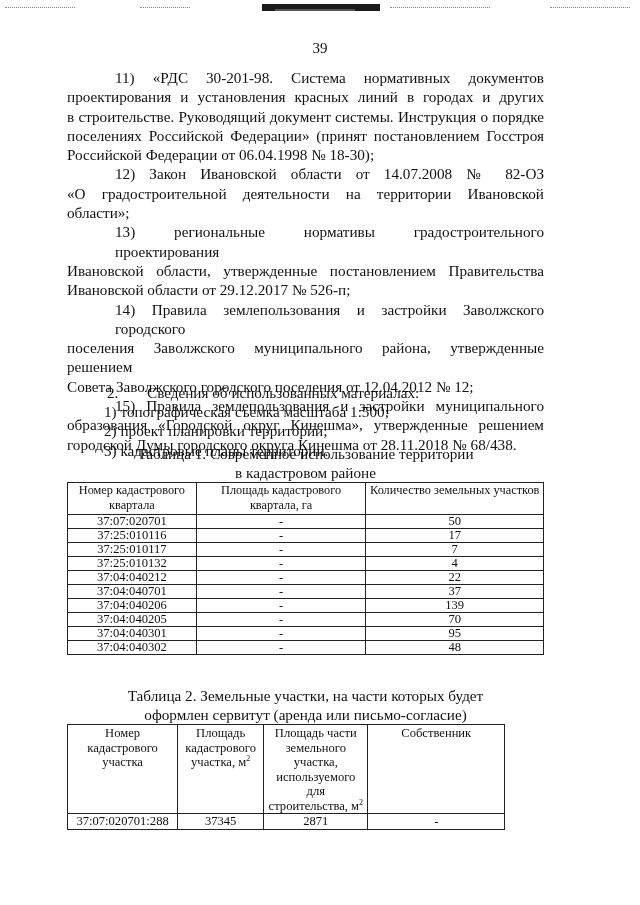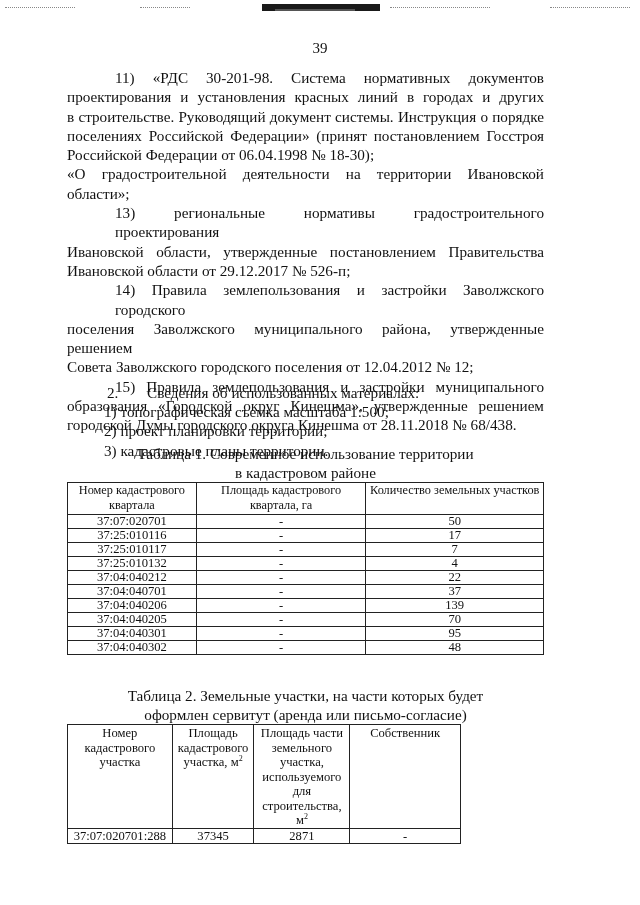--- a/index.html
+++ b/index.html
@@ -16,21 +16,21 @@
   .line { display: block; text-align: justify; text-align-last: justify; }
   .line.last { text-align-last: left; }
   .sec { position: absolute; left: 107px; font-size: 15.2px; line-height: 19.3px; margin-top: 22px; }
   .sec .num { display: inline-block; width: 40px; }
   .caption { position: absolute; left: 67px; width: 477px; text-align: center; font-size: 15.2px; line-height: 19px; }
   table { border-collapse: collapse; position: absolute; font-family: "Liberation Serif", serif; }
   td, th { border: 1.2px solid #222; padding: 0 2px; text-align: center; font-weight: normal; }
   #t1 { left: 67px; top: 482px; width: 477px; font-size: 12.6px; line-height: 13px; }
   #t1 th { vertical-align: top; height: 31px; font-size: 12.3px; line-height: 15px; }
   #t1 td { height: 12.4px; }
-  #t2 { left: 67px; top: 724px; width: 394px; font-size: 12.6px; line-height: 14.5px; }
+  #t2 { left: 67px; top: 724px; width: 438px; font-size: 12.6px; line-height: 14.5px; }
   #t2 th { vertical-align: top; height: 87px; padding-top: 1px; }
   #t2 td { height: 14px; }
   sup { font-size: 8px; vertical-align: 5px; line-height: 0; }
 </style>
 </head>
 <body>
 
 <div>
   <div class="scanbar"></div>
   <div class="scanbar2"></div>
@@ -44,20 +44,21 @@
 
 <div class="text" style="top:68px;">
   <div class="p">
     <span class="line" style="padding-left:48px;">11) «РДС 30-201-98. Система нормативных документов</span>
     <span class="line">проектирования и установления красных линий в городах и других</span>
     <span class="line">в строительстве. Руководящий документ системы. Инструкция о порядке</span>
     <span class="line">поселениях Российской Федерации» (принят постановлением Госстроя</span>
     <span class="line last">Российской Федерации от 06.04.1998 № 18-30);</span>
   </div>
   <div class="p">
+    <span class="line" style="padding-left:48px;">12) Закон Ивановской области от 14.07.2008 № 82-ОЗ</span>
     <span class="line last">«О градостроительной деятельности на территории Ивановской области»;</span>
   </div>
   <div class="p">
     <span class="line" style="padding-left:48px;">13) региональные нормативы градостроительного проектирования</span>
     <span class="line">Ивановской области, утвержденные постановлением Правительства</span>
     <span class="line last">Ивановской области от 29.12.2017 № 526-п;</span>
   </div>
   <div class="p">
     <span class="line" style="padding-left:48px;">14) Правила землепользования и застройки Заволжского городского</span>
     <span class="line">поселения Заволжского муниципального района, утвержденные решением</span>

